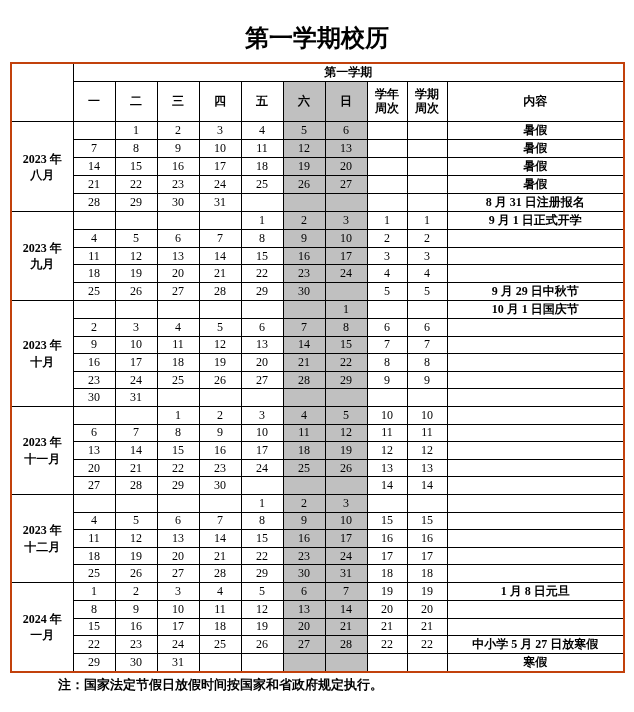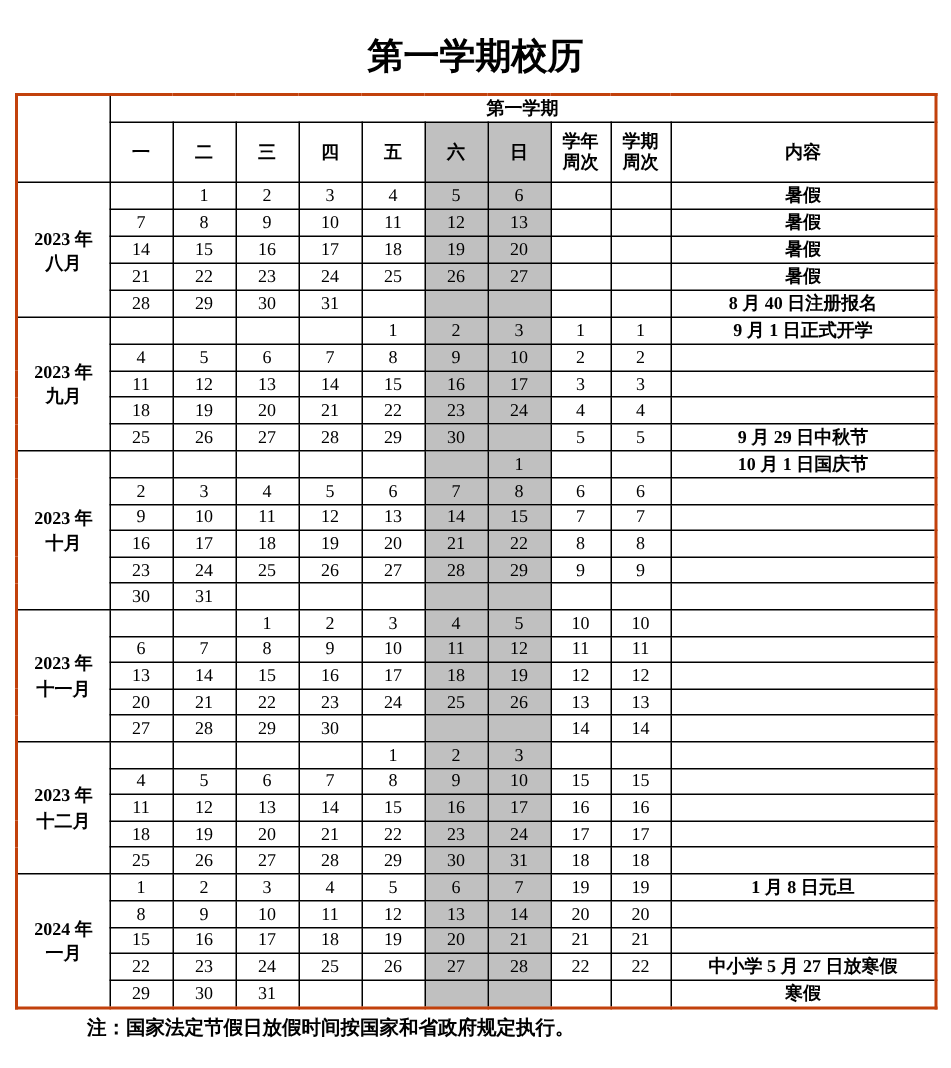--- a/index.html
+++ b/index.html
@@ -129,21 +129,21 @@
         <tr>
           <td class="day">28</td>
           <td class="day">29</td>
           <td class="day">30</td>
           <td class="day">31</td>
           <td class="day"></td>
           <td class="day weekend"></td>
           <td class="day weekend"></td>
           <td class="wk"></td>
           <td class="wk"></td>
-          <td class="content">8 月 40 日注册报名</td>
+          <td class="content">8 月 31 日注册报名</td>
         </tr>
         <tr>
           <td class="month-cell" rowspan="5">2023 年<br>九月</td>
           <td class="day"></td>
           <td class="day"></td>
           <td class="day"></td>
           <td class="day"></td>
           <td class="day">1</td>
           <td class="day weekend">2</td>
           <td class="day weekend">3</td>

